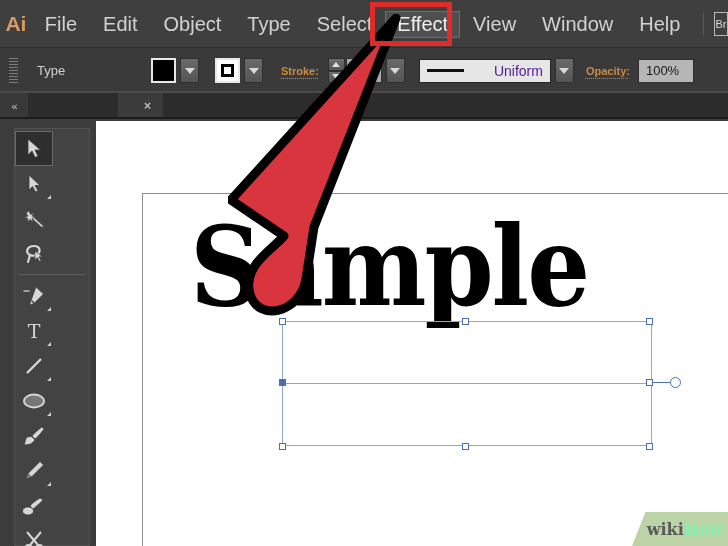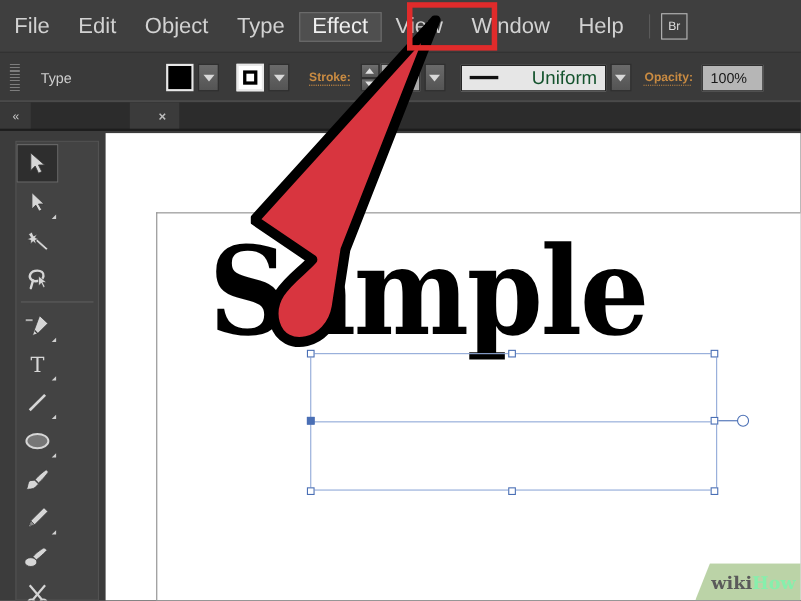--- a/index.html
+++ b/index.html
@@ -159,21 +159,21 @@
     background: #e6e6e6;
     border: 1px solid #262626;
     display: flex; align-items: center;
     padding: 0 7px;
     justify-content: space-between;
   }
   .uniform-line {
     width: 62px; height: 3px; background: #111;
   }
   .uniform-text {
-    color: #14532d; font-size: 17px; margin-left: 30px;
+    color: #4c1d95; font-size: 14px; margin-left: 30px;
   }
   .opacity-field {
     height: 24px; min-width: 56px;
     background: #b6b6b6;
     border: 1px solid #2f2f2f;
     display: flex; align-items: center;
     padding: 0 7px;
     color: #181818; font-size: 13px;
   }
 
@@ -329,25 +329,27 @@
     padding-left: 10px;
   }
   .wm-how { color: #86efac; }
 </style>
 </head>
 <body>
 
 <div id="app">
 
   <div class="menubar">
+    <div class="ai-logo">Ai</div>
 
     <div class="menu-item">File</div>
     <div class="menu-item">Edit</div>
     <div class="menu-item">Object</div>
     <div class="menu-item">Type</div>
+    <div class="menu-item">Select</div>
     <div class="menu-item active">Effect</div>
     <div class="menu-item">View</div>
     <div class="menu-item">Window</div>
     <div class="menu-item">Help</div>
 
     <div class="menu-sep"></div>
     <div class="br-button">Br</div>
   </div>
 
   <div class="menu-highlight"></div>

